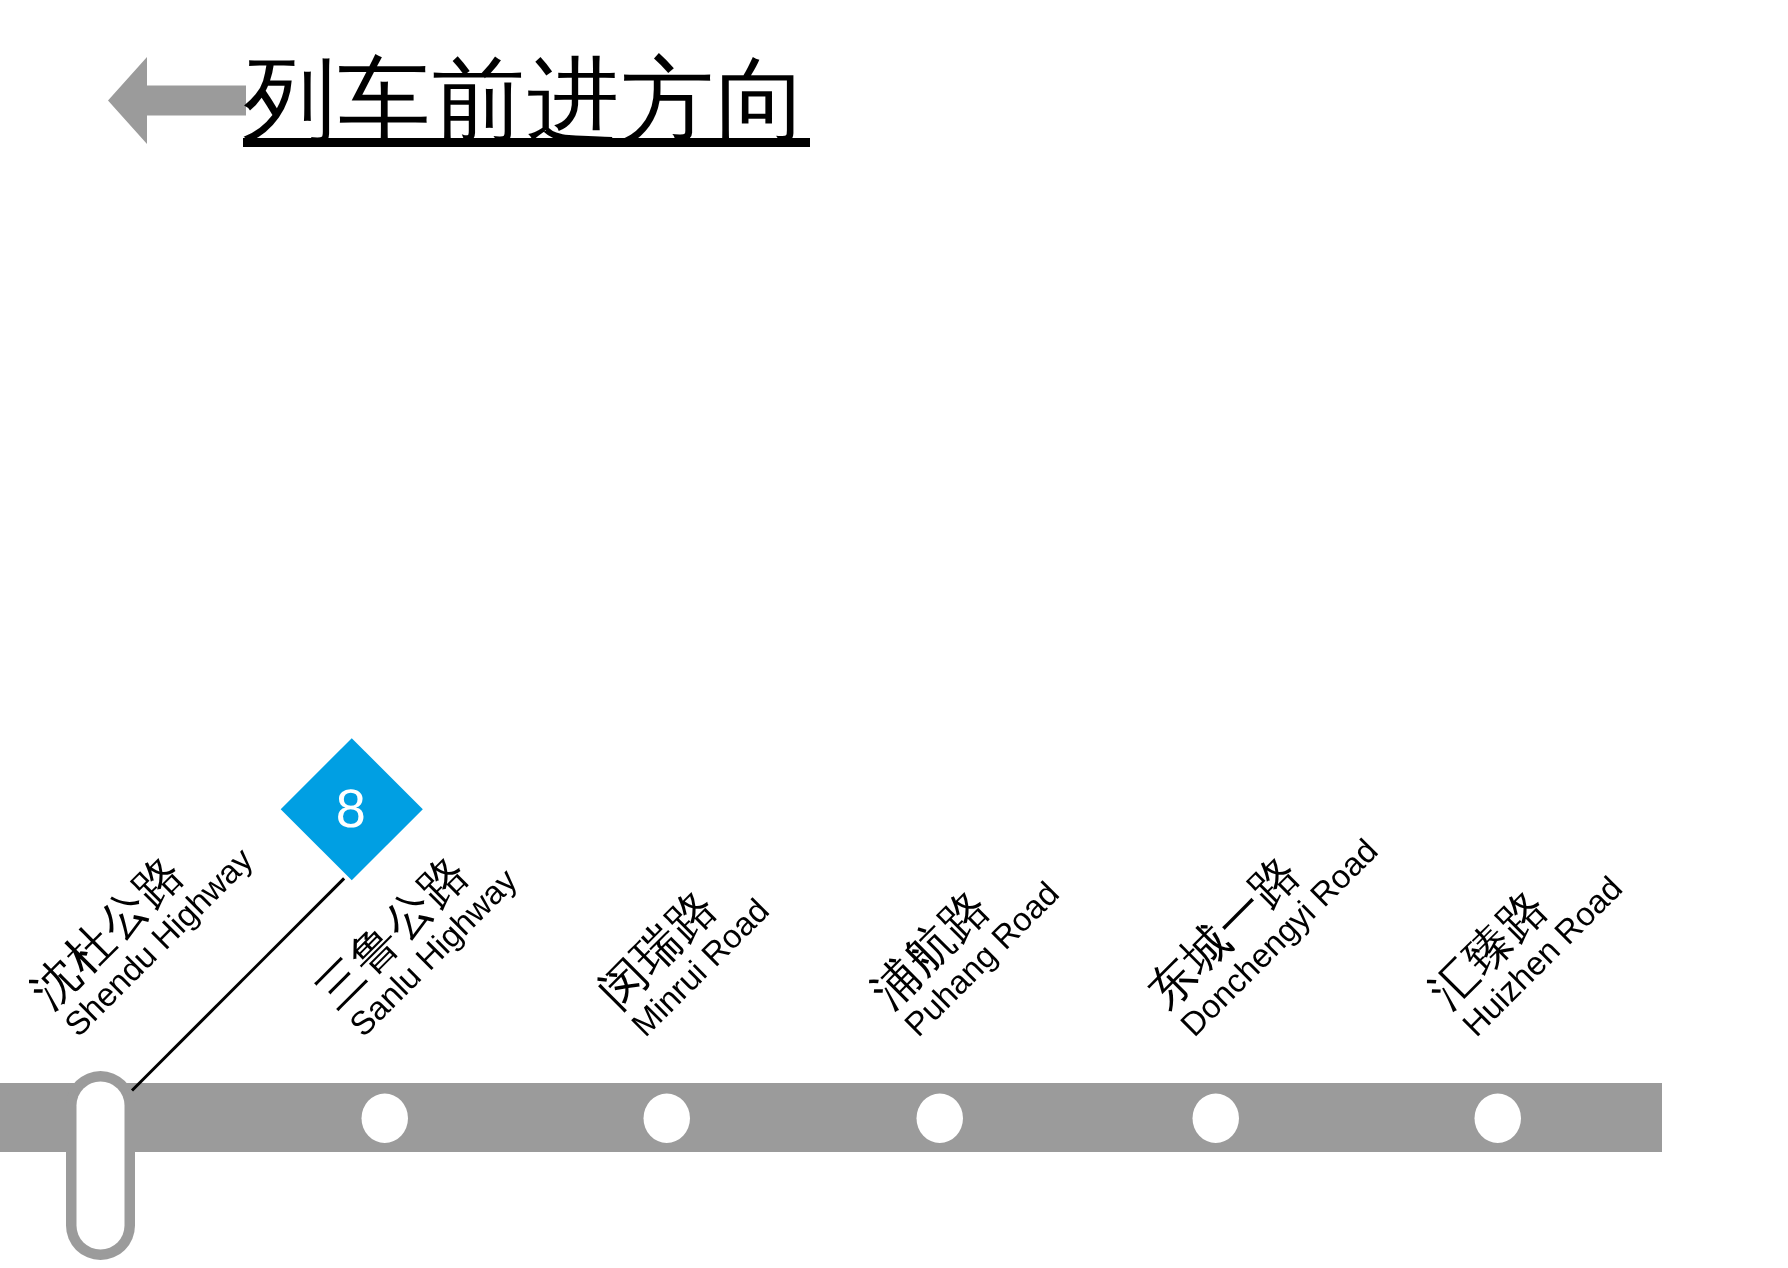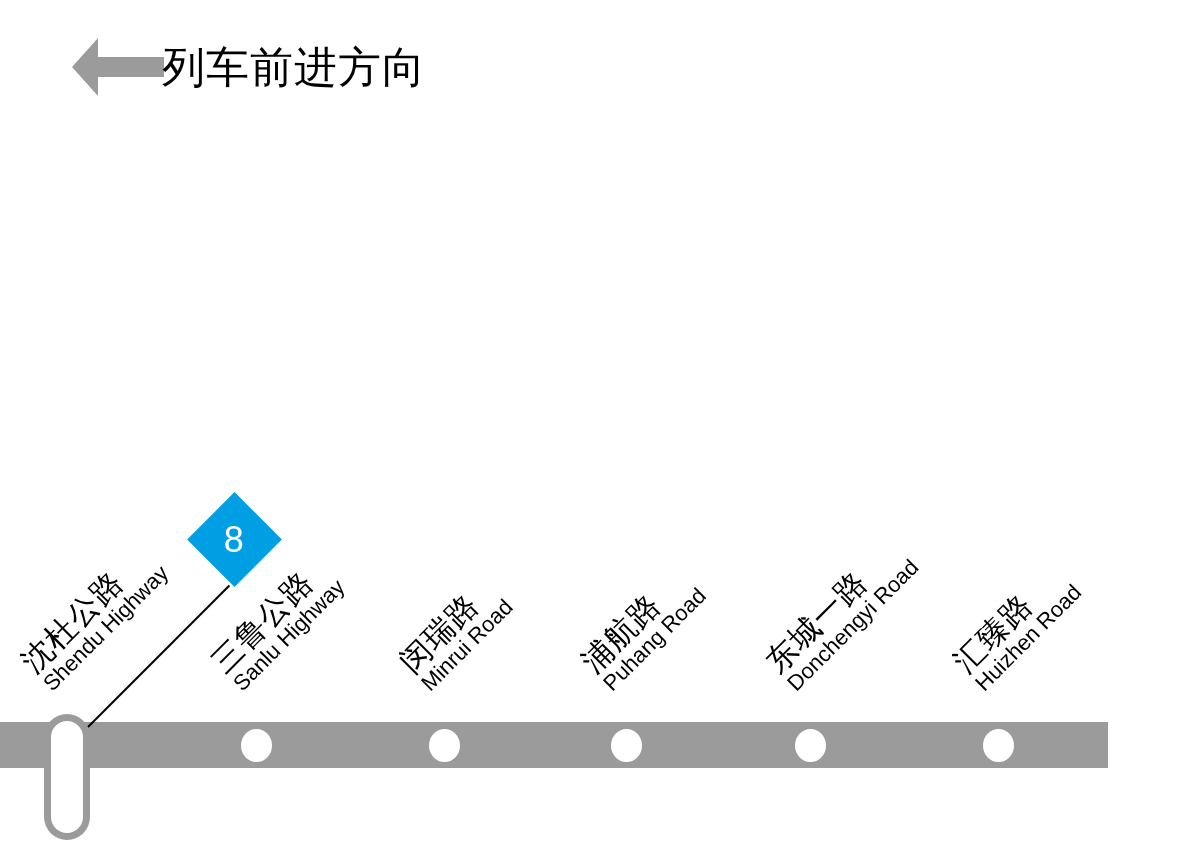--- a/index.html
+++ b/index.html
@@ -32,28 +32,29 @@
     align-items: center;
     height: 90px;
   }
   .dir-arrow {
     width: 104px;
     height: 62px;
     display: block;
     flex: 0 0 auto;
   }
   .dir-text {
-    font-size: 43px;
+    font-size: 62px;
     line-height: 1;
     color: #000000;
     letter-spacing: 1px;
     font-family: "DejaVu Sans", "Liberation Sans", sans-serif;
     font-weight: 400;
     white-space: nowrap;
     margin-left: -2px;
+    text-decoration: underline;
   }
 
   
   .track-bar {
     position: absolute;
     left: 0px;
     top: 722px;
     width: 1108px;
     height: 46px;
     background: #9b9b9b;

